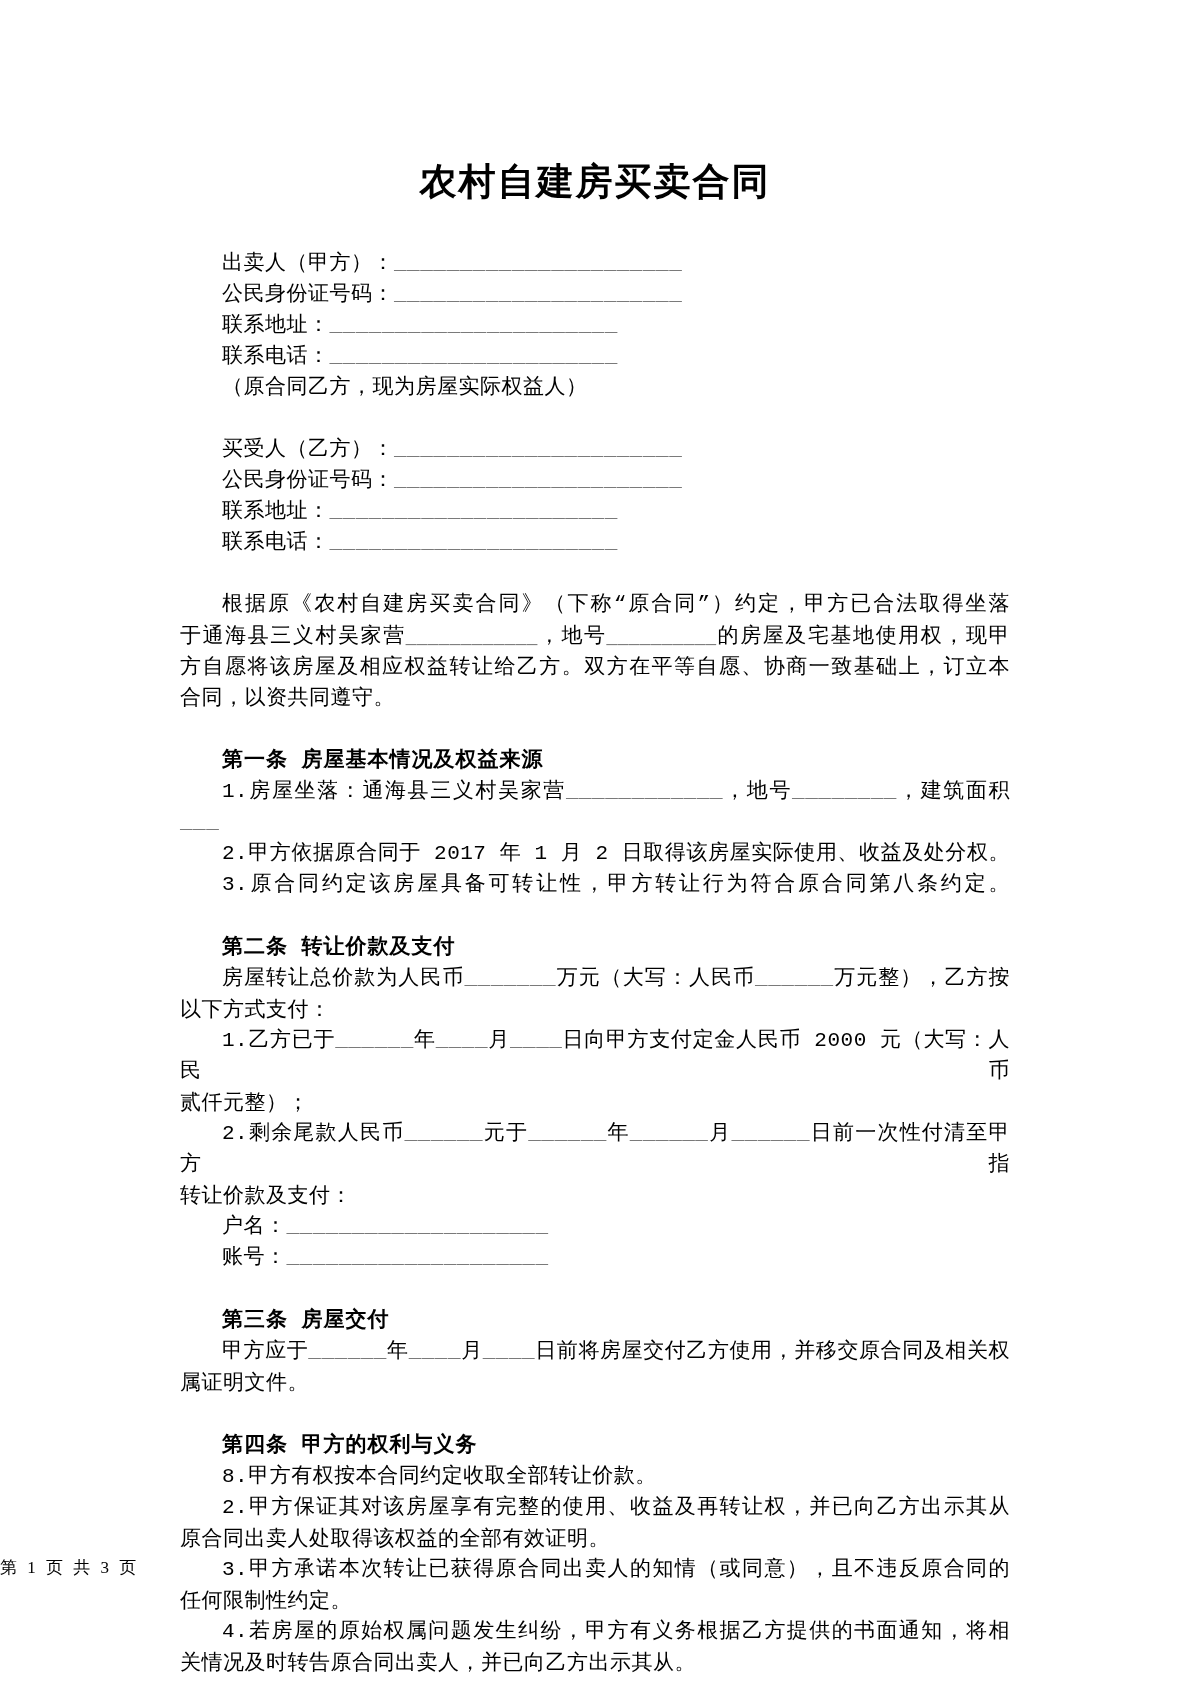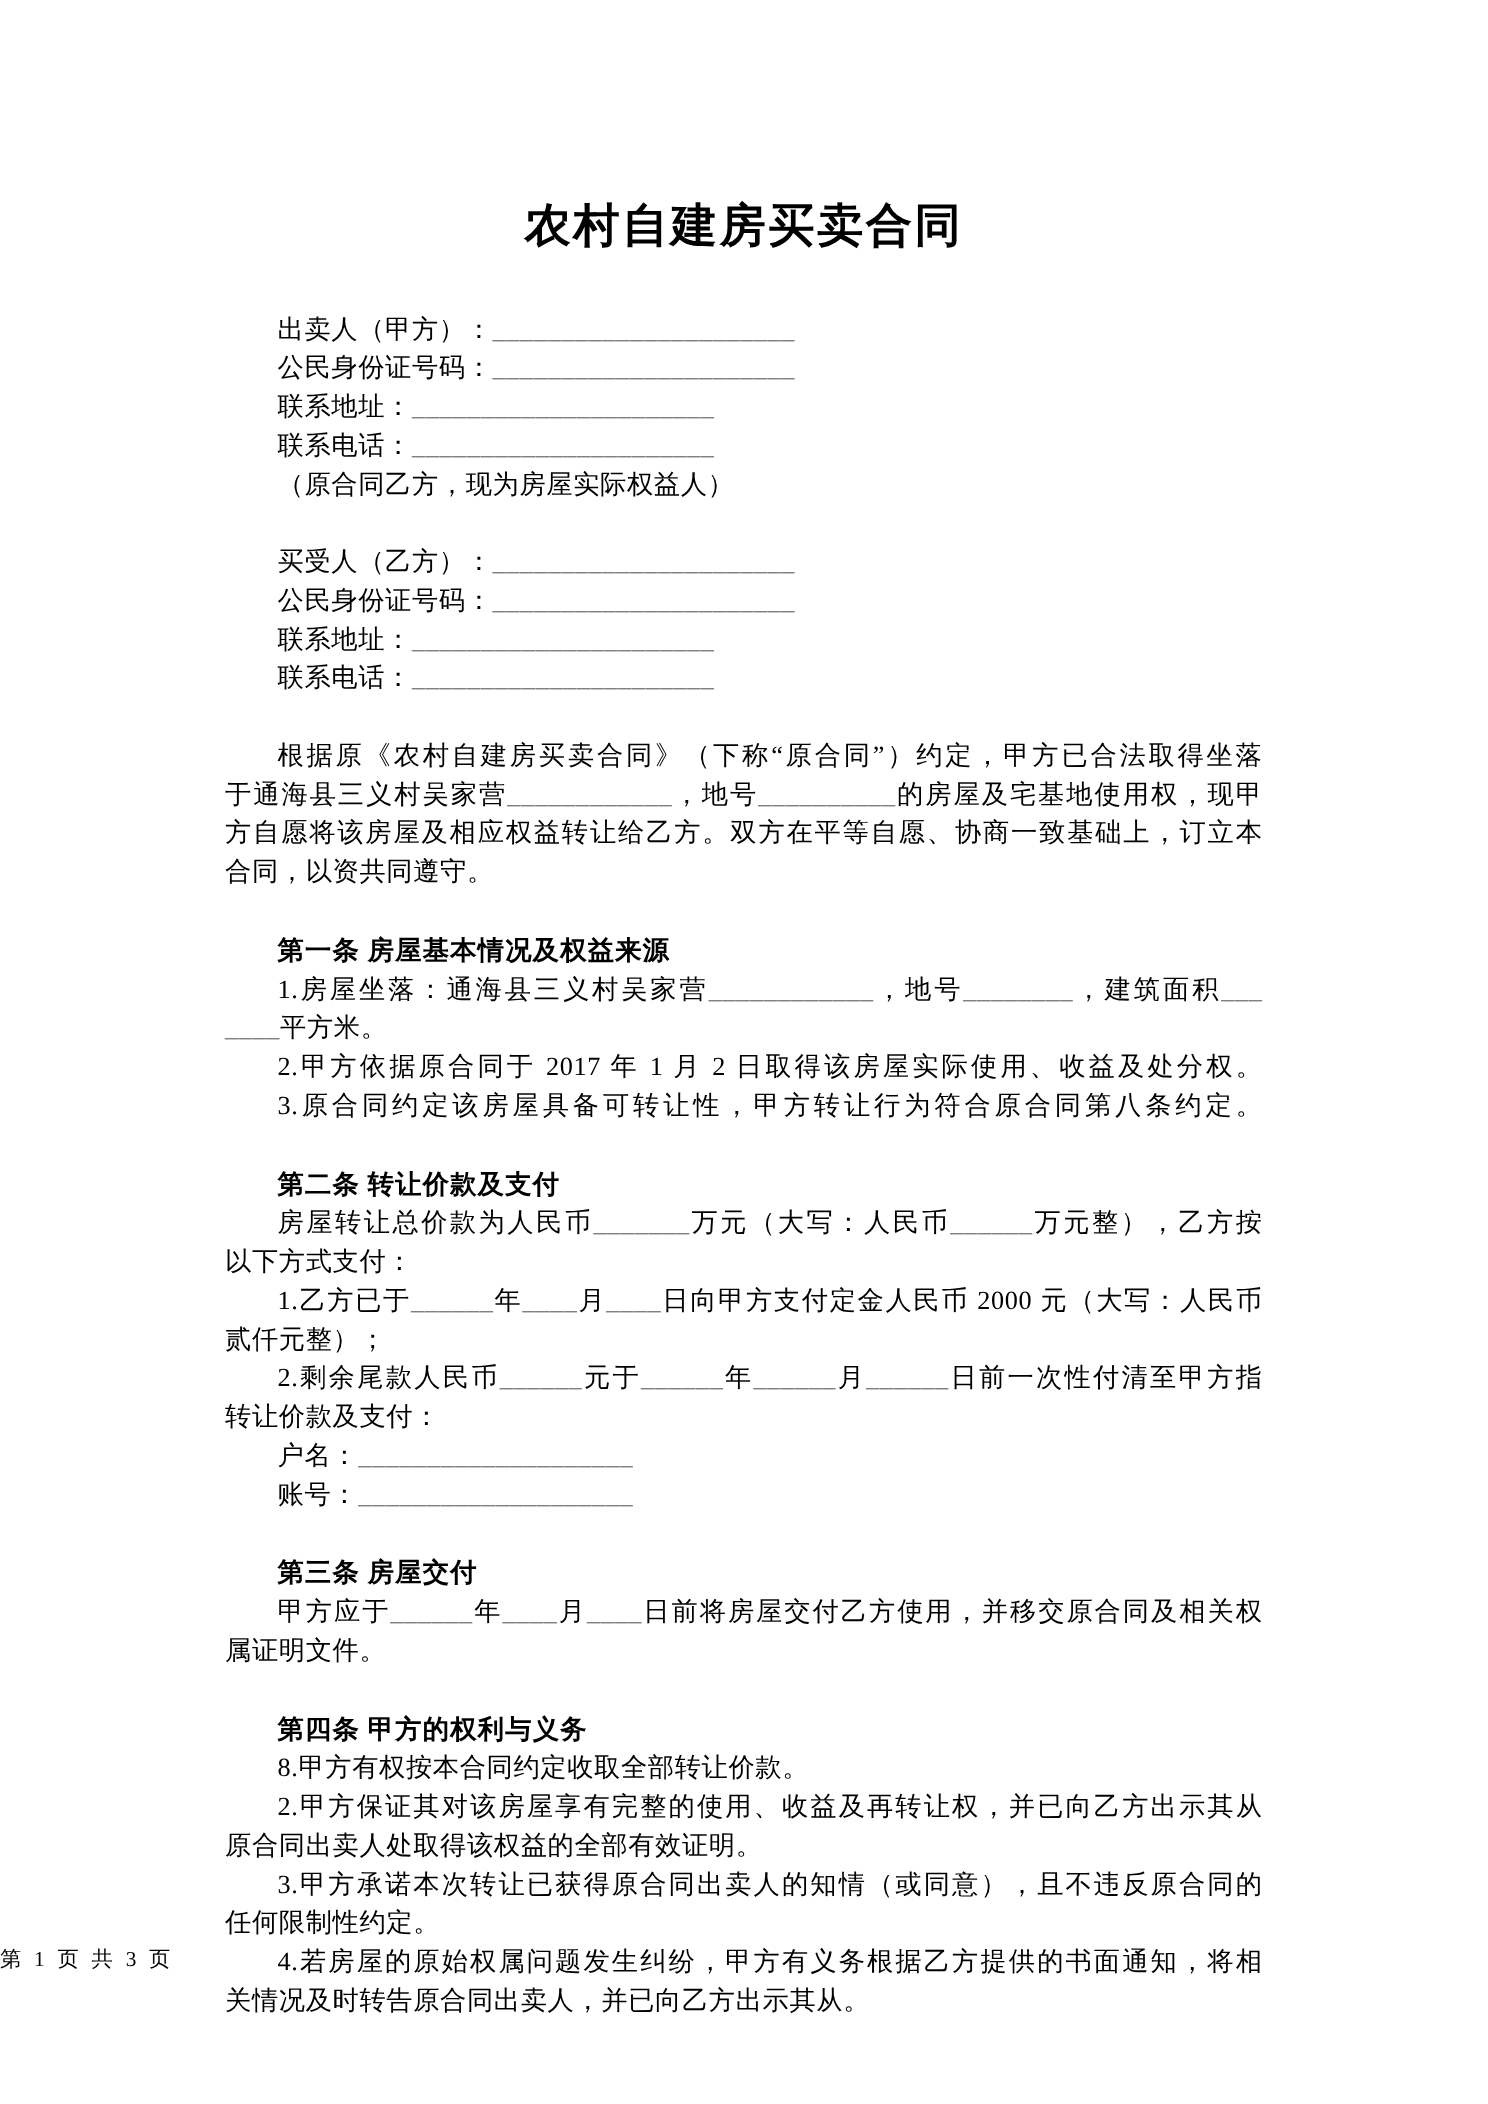--- a/index.html
+++ b/index.html
@@ -27,21 +27,21 @@
     letter-spacing: 2px;
     margin-bottom: 42px;
     white-space: nowrap;
   }
   .line {
     font-size: 21px;
     line-height: 31px;
     min-height: 31px;
     letter-spacing: 0.5px;
   }
-  .line.indent { text-indent: 42px; }
+  .line.indent { text-indent: 42px; font-family: Liberation Mono, monospace; }
   .line.fill {
     text-align: justify;
     text-align-last: justify;
     text-justify: inter-ideograph;
   }
   .line.bold { font-weight: 700; letter-spacing: 1px; margin-top: 32px; }
   .line.spacer { height: 31px; }
   .blank { color: var(--blank, #777777); }
   .footer {
     position: absolute;
@@ -70,21 +70,20 @@
         <div class="line indent">公民身份证号码：<span class="blank">______________________</span></div>
         <div class="line indent">联系地址：<span class="blank">______________________</span></div>
         <div class="line indent">联系电话：<span class="blank">______________________</span></div>
         <div class="line spacer"></div>
         <div class="line indent fill">根据原《农村自建房买卖合同》（下称“原合同”）约定，甲方已合法取得坐落</div>
         <div class="line fill">于通海县三义村吴家营<span class="blank">____________</span>，地号<span class="blank">__________</span>的房屋及宅基地使用权，现甲</div>
         <div class="line fill">方自愿将该房屋及相应权益转让给乙方。双方在平等自愿、协商一致基础上，订立本</div>
         <div class="line">合同，以资共同遵守。</div>
         <div class="line indent bold">第一条 房屋基本情况及权益来源</div>
         <div class="line indent fill">1.房屋坐落：通海县三义村吴家营<span class="blank">____________</span>，地号<span class="blank">________</span>，建筑面积<span class="blank">___</span></div>
-        <div class="line"><span class="blank">____</span>平方米。</div>
         <div class="line indent fill">2.甲方依据原合同于 2017 年 1 月 2 日取得该房屋实际使用、收益及处分权。</div>
         <div class="line indent fill">3.原合同约定该房屋具备可转让性，甲方转让行为符合原合同第八条约定。</div>
         <div class="line indent bold">第二条 转让价款及支付</div>
         <div class="line indent fill">房屋转让总价款为人民币<span class="blank">_______</span>万元（大写：人民币<span class="blank">______</span>万元整），乙方按</div>
         <div class="line">以下方式支付：</div>
         <div class="line indent fill">1.乙方已于<span class="blank">______</span>年<span class="blank">____</span>月<span class="blank">____</span>日向甲方支付定金人民币 2000 元（大写：人民币</div>
         <div class="line">贰仟元整）；</div>
         <div class="line indent fill">2.剩余尾款人民币<span class="blank">______</span>元于<span class="blank">______</span>年<span class="blank">______</span>月<span class="blank">______</span>日前一次性付清至甲方指</div>
         <div class="line">转让价款及支付：</div>
         <div class="line indent">户名：<span class="blank">____________________</span></div>

